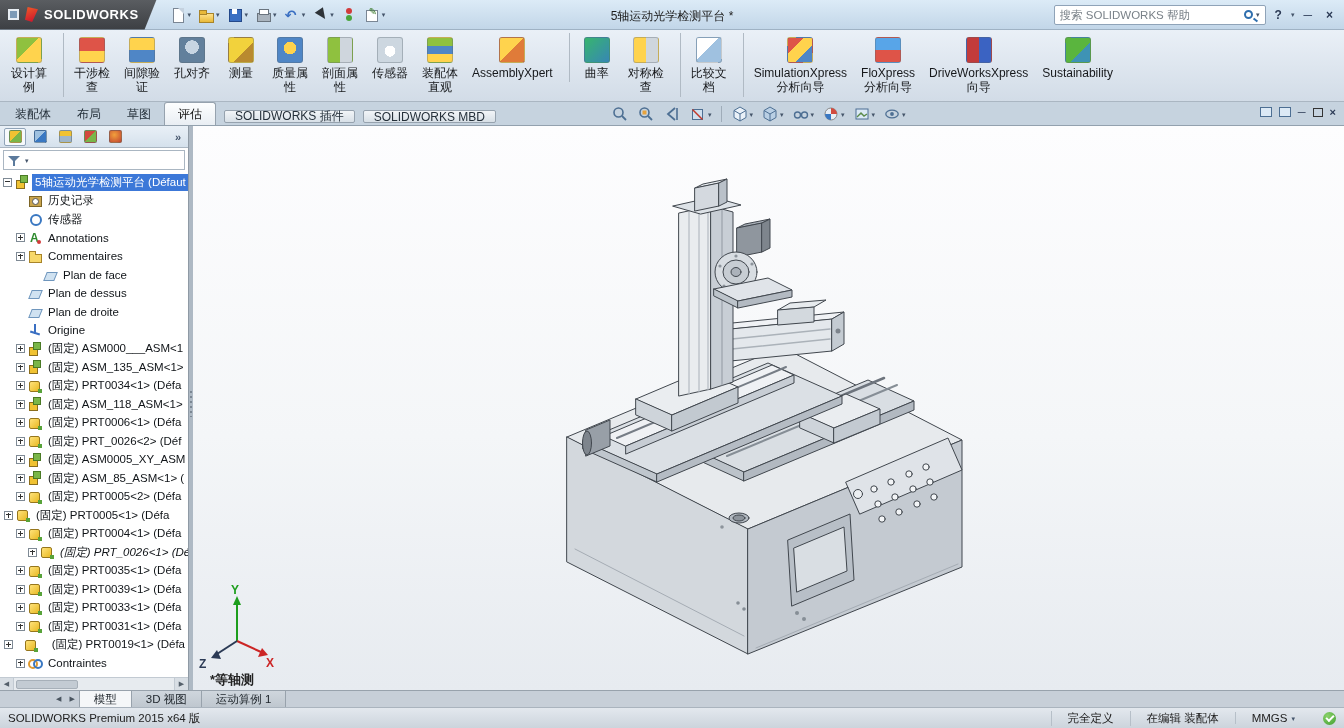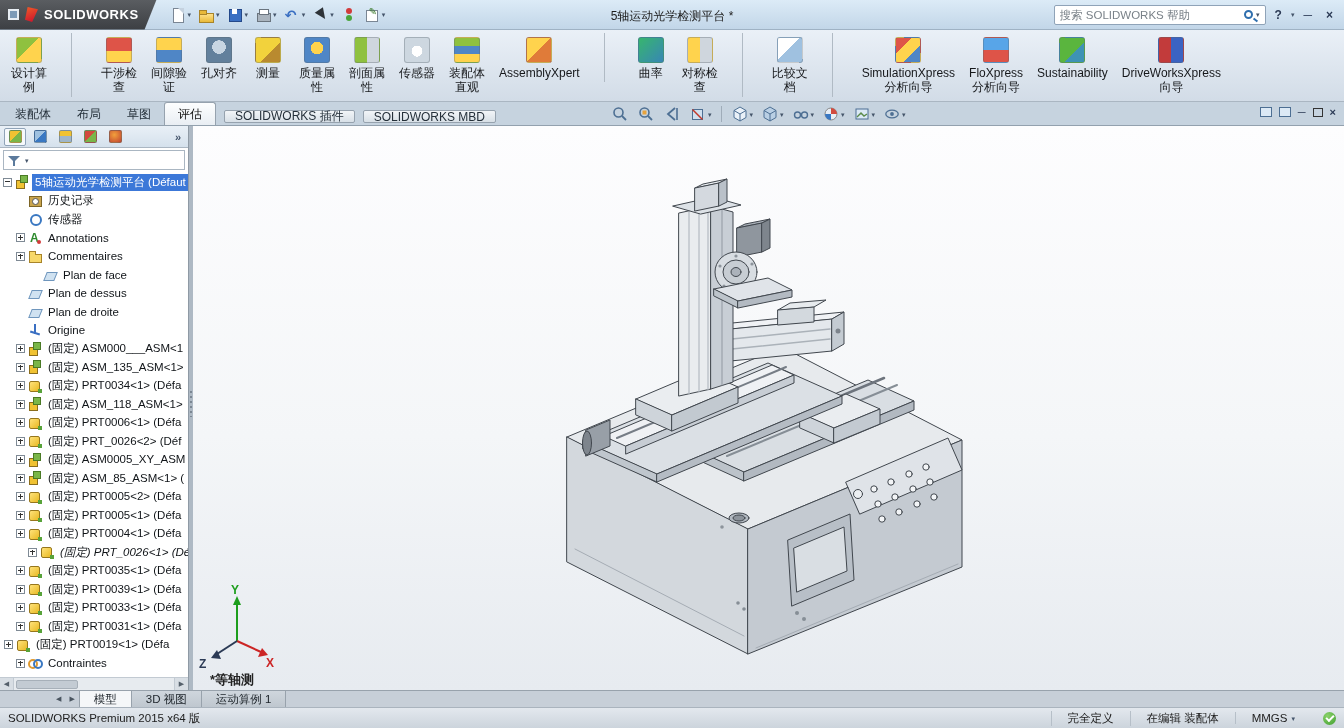--- a/index.html
+++ b/index.html
@@ -41,21 +41,21 @@
   .search-box input{border:none;outline:none;flex:1;font-size:11.5px;background:transparent;font-family:inherit;color:#333}
   .search-box input::placeholder{color:#7a8289}
   .mag{width:9px;height:9px;border:2px solid #2f6fae;border-radius:50%;position:relative;flex:none}
   .mag::after{content:"";position:absolute;left:7px;top:7px;width:5px;height:2px;background:#2f6fae;transform:rotate(40deg)}
   .tbtn{font-size:12px;color:#2b3a55;padding:0 5px;font-weight:bold}
 
   
   .ribbon{height:72px;flex:none;display:flex;align-items:flex-start;padding:3px 2px 0 4px;
     background:linear-gradient(#eaf0f7,#d2dce7);border-bottom:1px solid #aab6c2;overflow:hidden}
   .rbtn{display:flex;flex-direction:column;align-items:center;gap:3px;padding:4px 7px 2px;min-width:48px;border-radius:3px}
-  .rbtn.sep-after{border-right:1px solid #b0bac4;padding-right:24px;margin-right:22px;border-radius:0}
+  .rbtn.sep-after{border-right:1px solid #b0bac4;padding-right:16px;margin-right:3px;border-radius:0}
   .ric{width:26px;height:26px;border-radius:3px;border:1px solid rgba(90,100,110,.35);flex:none}
   .rlabel{white-space:pre-line;text-align:center;font-size:12px;line-height:1.2;color:#16181b}
   .rbtn[data-icon="design-study"] .ric{background:linear-gradient(135deg,#8fc13f 45%,#ffd34d 45%)}
   .rbtn[data-icon="interference"] .ric{background:linear-gradient(180deg,#de5448 55%,#ffd34d 55%)}
   .rbtn[data-icon="clearance"] .ric{background:linear-gradient(180deg,#ffd34d 50%,#4f86c6 50%)}
   .rbtn[data-icon="hole-align"] .ric{background:radial-gradient(circle at 50% 38%,#c7d5e2 35%,#62809c 36%)}
   .rbtn[data-icon="measure"] .ric{background:linear-gradient(135deg,#f2d23c 60%,#b98a2f 60%)}
   .rbtn[data-icon="mass-props"] .ric{background:radial-gradient(circle at 50% 42%,#ffd34d 34%,#4f86c6 35%)}
   .rbtn[data-icon="section-props"] .ric{background:linear-gradient(90deg,#8fc13f 50%,#cfd6dd 50%)}
   .rbtn[data-icon="sensor"] .ric{background:radial-gradient(circle at 50% 55%,#fff 30%,#cdd7e0 31%)}
@@ -274,28 +274,28 @@
       <div class="rbtn" data-icon="simulationxpress">
         <span class="ric"></span>
         <span class="rlabel">SimulationXpress
 分析向导</span>
       </div>
       <div class="rbtn" data-icon="floxpress">
         <span class="ric"></span>
         <span class="rlabel">FloXpress
 分析向导</span>
       </div>
-      <div class="rbtn" data-icon="sustainability">
-        <span class="ric"></span>
-        <span class="rlabel">Sustainability</span>
-      </div>
       <div class="rbtn" data-icon="driveworksxpress">
         <span class="ric"></span>
         <span class="rlabel">DriveWorksXpress
 向导</span>
+      </div>
+      <div class="rbtn" data-icon="sustainability">
+        <span class="ric"></span>
+        <span class="rlabel">Sustainability</span>
       </div>
   </div>
 
   <div class="tabrow">
     <div class="tab">
         <span>装配体</span>
       </div>
       <div class="tab">
         <span>布局</span>
       </div>
@@ -504,21 +504,21 @@
           <div class="trow" data-icon="assembly" style="padding-left: 16px;">
             <span class="exp plus"></span>
             <span class="ticon"></span>
             <span class="tlabel">(固定) ASM_85_ASM&lt;1&gt; (</span>
           </div>
           <div class="trow" data-icon="part" style="padding-left: 16px;">
             <span class="exp plus"></span>
             <span class="ticon"></span>
             <span class="tlabel">(固定) PRT0005&lt;2&gt; (Défa</span>
           </div>
-          <div class="trow" data-icon="part" style="padding-left: 16px;">
+          <div class="trow" data-icon="part" style="padding-left: 4px;">
             <span class="exp plus"></span>
             <span class="ticon"></span>
             <span class="tlabel">(固定) PRT0005&lt;1&gt; (Défa</span>
           </div>
           <div class="trow" data-icon="part" style="padding-left: 16px;">
             <span class="exp plus"></span>
             <span class="ticon"></span>
             <span class="tlabel">(固定) PRT0004&lt;1&gt; (Défa</span>
           </div>
           <div class="trow" data-icon="part" style="padding-left: 28px; font-style: italic;">
@@ -539,21 +539,21 @@
           <div class="trow" data-icon="part" style="padding-left: 16px;">
             <span class="exp plus"></span>
             <span class="ticon"></span>
             <span class="tlabel">(固定) PRT0033&lt;1&gt; (Défa</span>
           </div>
           <div class="trow" data-icon="part" style="padding-left: 16px;">
             <span class="exp plus"></span>
             <span class="ticon"></span>
             <span class="tlabel">(固定) PRT0031&lt;1&gt; (Défa</span>
           </div>
-          <div class="trow" data-icon="part" style="padding-left: 4px;">
+          <div class="trow" data-icon="part" style="padding-left: 4px; justify-content: space-between;">
             <span class="exp plus"></span>
             <span class="ticon"></span>
             <span class="tlabel">(固定) PRT0019&lt;1&gt; (Défa</span>
           </div>
           <div class="trow" data-icon="mates" style="padding-left: 16px;">
             <span class="exp plus"></span>
             <span class="ticon"></span>
             <span class="tlabel">Contraintes</span>
           </div>
       </div>

